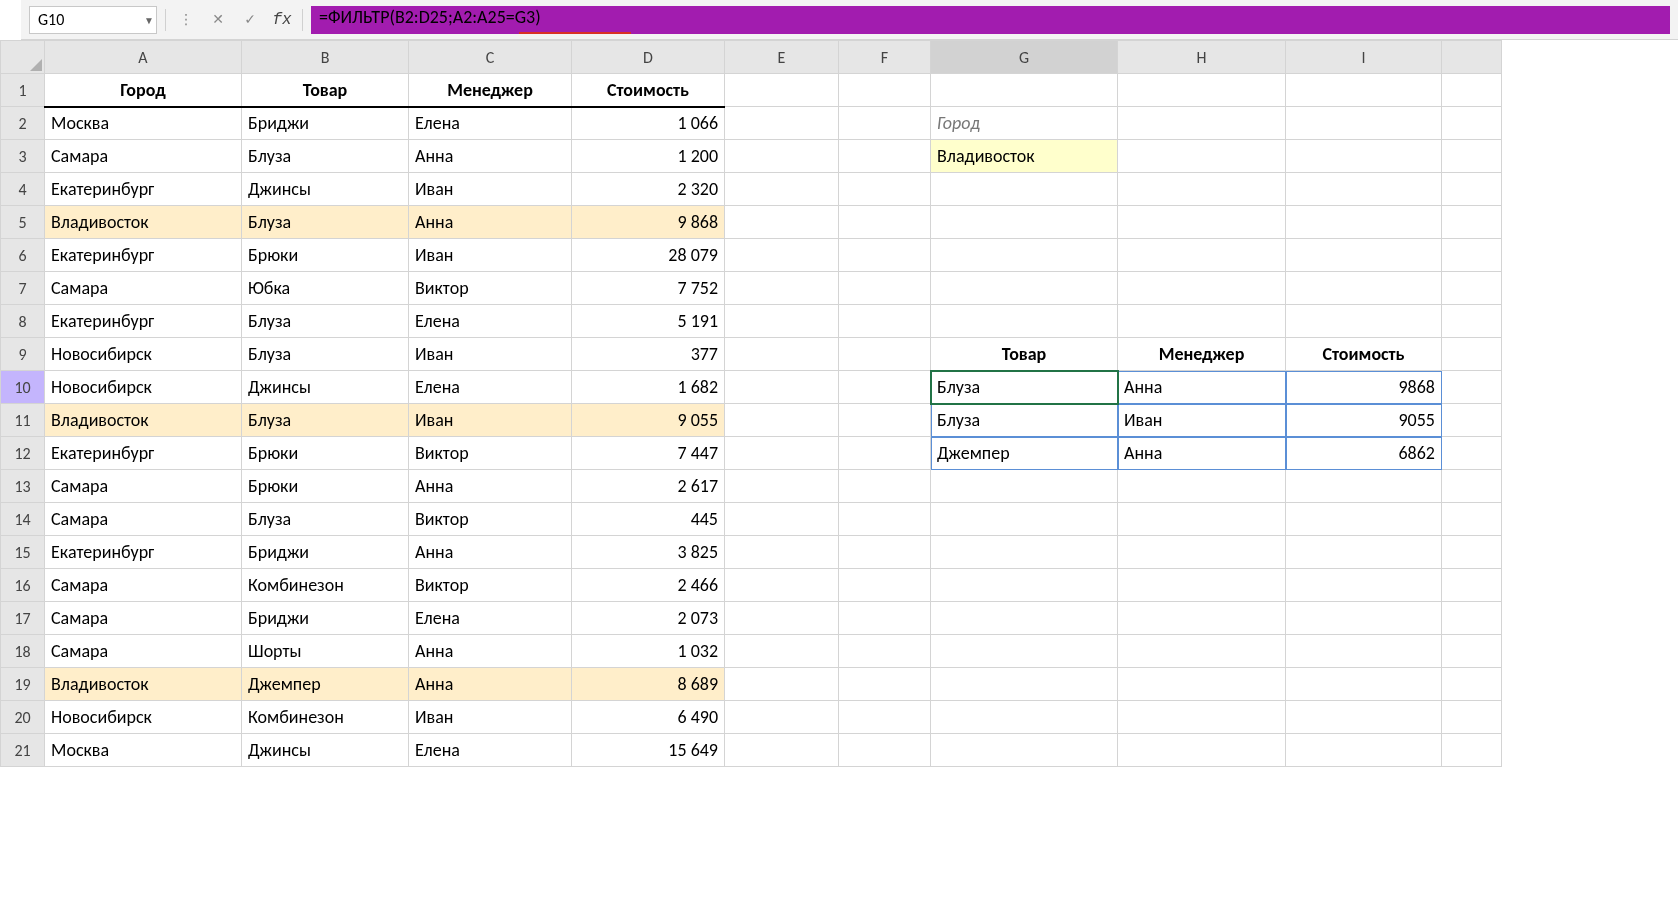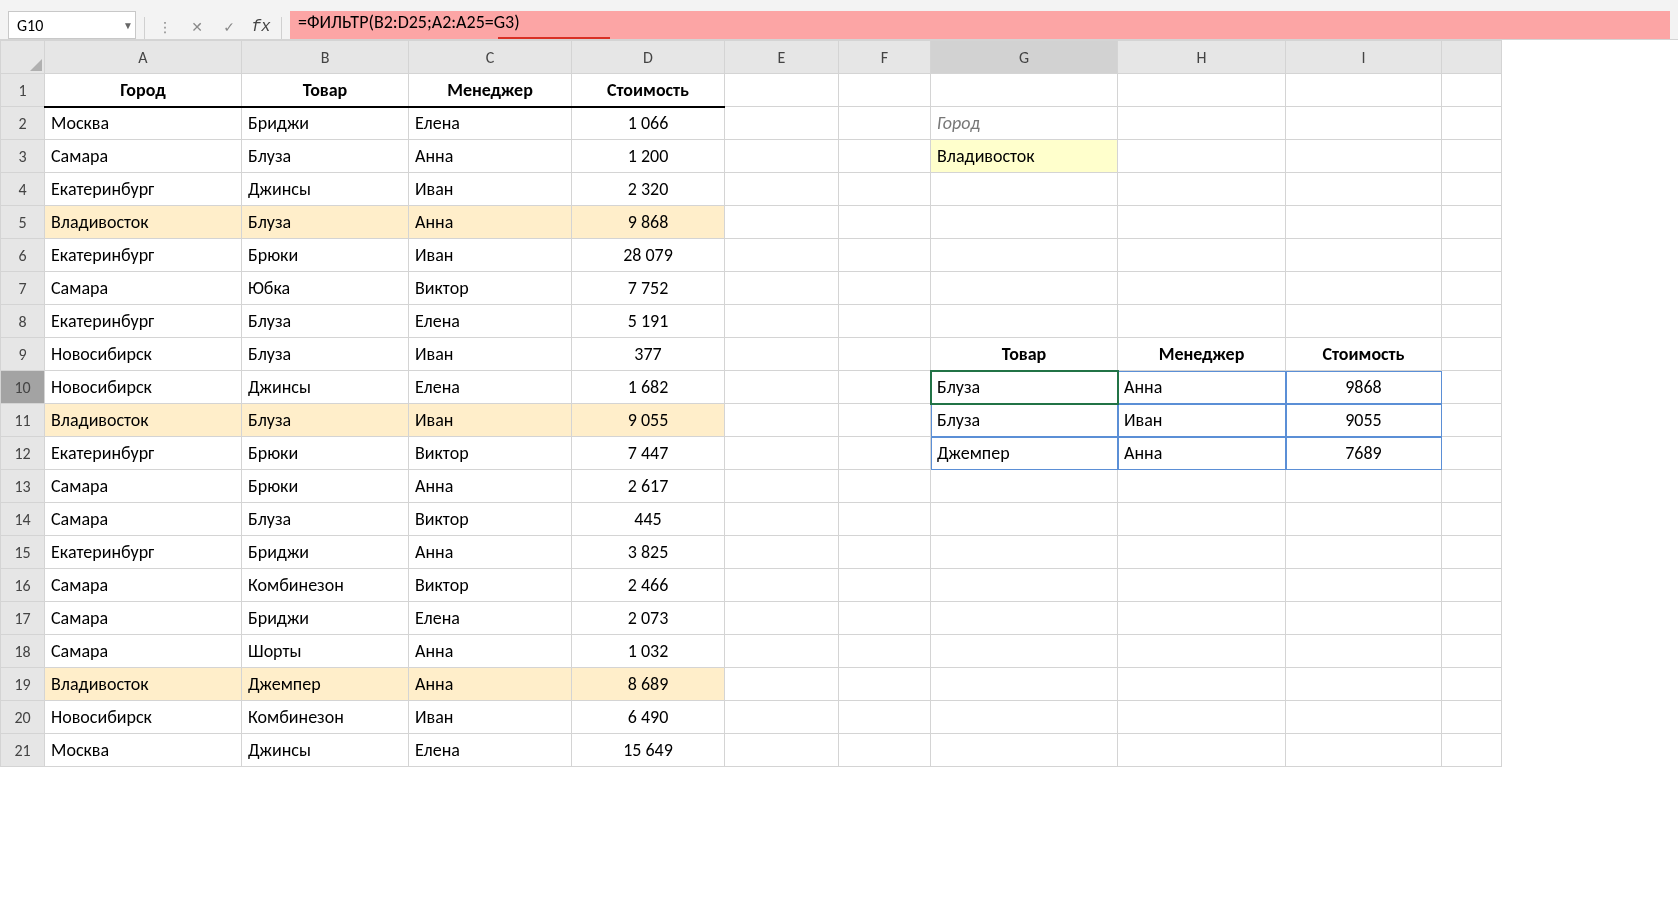--- a/index.html
+++ b/index.html
@@ -1,35 +1,35 @@
 <!DOCTYPE html>
 <html><head>
 <meta charset="utf-8">
 <style>
 * { box-sizing: border-box; margin: 0; padding: 0; }
 body { font-family: Calibri, Arial, sans-serif; font-size: 18px; color: #000; background: #fff; user-select: none; }
-.formula-bar { display: flex; align-items: flex-end; height: 40px; background: #f3f3f3; border-bottom: 1px solid #d4d4d4; padding: 0 8px; gap: 8px; }
+.formula-bar { display: flex; align-items: center; height: 40px; background: #f3f3f3; border-bottom: 1px solid #d4d4d4; padding: 0 8px; gap: 8px; margin-left: 21px; }
 .name-box { width: 128px; height: 28px; background: #fff; border: 1px solid #c8c8c8; display: flex; align-items: center; padding: 0 8px; font-size: 16px; position: relative; }
 .name-box-dd { position: absolute; right: 2px; top: 50%; transform: translateY(-50%); font-size: 10px; color: #666; }
 .fb-btn { width: 24px; height: 24px; display: flex; align-items: center; justify-content: center; color: #888; font-size: 14px; cursor: default; }
 .fb-fx { font-style: italic; font-family: Liberation Mono, monospace; font-size: 16px; color: #444; }
 .fb-sep { width: 1px; height: 22px; background: #d0d0d0; }
-.formula-input { flex: 1; height: 28px; background: #fca5a5; border: none; padding: 0 8px; font-size: 18px; color: #000; position: relative; }
+.formula-input { flex: 1; height: 28px; background: #a21caf; border: none; padding: 0 8px; font-size: 18px; color: #000; position: relative; }
 .formula-underline { position: absolute; height: 2px; background: #d93025; top: 26px; }
 .grid-wrap { position: relative; overflow: hidden; }
 table.grid { border-collapse: collapse; table-layout: fixed; }
 .grid th, .grid td { border: 1px solid #d4d4d4; height: 33px; padding: 0 6px; white-space: nowrap; overflow: hidden; }
 .grid thead th { background: #e6e6e6; font-weight: normal; text-align: center; font-size: 16px; color: #444; }
 .grid thead th.sel { background: #d2d2d2; }
 .grid thead th.corner { background: #e6e6e6; position: relative; }
 .corner-tri { position: absolute; right: 2px; bottom: 2px; width: 0; height: 0; border-left: 12px solid transparent; border-bottom: 12px solid #b0b0b0; }
 .rowhdr { background: #e6e6e6; text-align: center; font-size: 16px; color: #444; width: 44px; }
-.rowhdr.sel { background: #a3a3a3; text-align: center; }
+.rowhdr.sel { background: #c4b5fd; text-align: center; }
 .txt { text-align: left; }
-.num { text-align: center; }
+.num { text-align: right; }
 .hdr { font-weight: bold; text-align: center; border-bottom: 2px solid #000 !important; }
 .hl { background: #ffeeca; }
 .yellow { background: #ffffcc; }
 .italic-grey { font-style: italic; color: #777; }
 .active-cell { outline: 2px solid #217346; outline-offset: -1px; position: relative; }
 .spill-border { outline: 1px solid #5b8fd6; outline-offset: -1px; }
 .col-A { width: 197px; } .col-B { width: 167px; } .col-C { width: 163px; } .col-D { width: 153px; }
 .col-E { width: 114px; } .col-F { width: 92px; } .col-G { width: 187px; } .col-H { width: 168px; } .col-I { width: 156px; }
 .bold-hdr2 { font-weight: bold; text-align: center; }
 </style>
@@ -232,21 +232,21 @@
         <tr>
           <td class="rowhdr">12</td>
           <td class="txt">Екатеринбург</td>
           <td class="txt">Брюки</td>
           <td class="txt">Виктор</td>
           <td class="num">7 447</td>
           <td></td>
           <td></td>
           <td class="txt spill-border">Джемпер</td>
           <td class="txt spill-border">Анна</td>
-          <td class="num spill-border">7689</td>
+          <td class="num spill-border">6862</td>
           <td></td>
         </tr>
         <tr>
           <td class="rowhdr">13</td>
           <td class="txt">Самара</td>
           <td class="txt">Брюки</td>
           <td class="txt">Анна</td>
           <td class="num">2 617</td>
           <td></td>
           <td></td>

